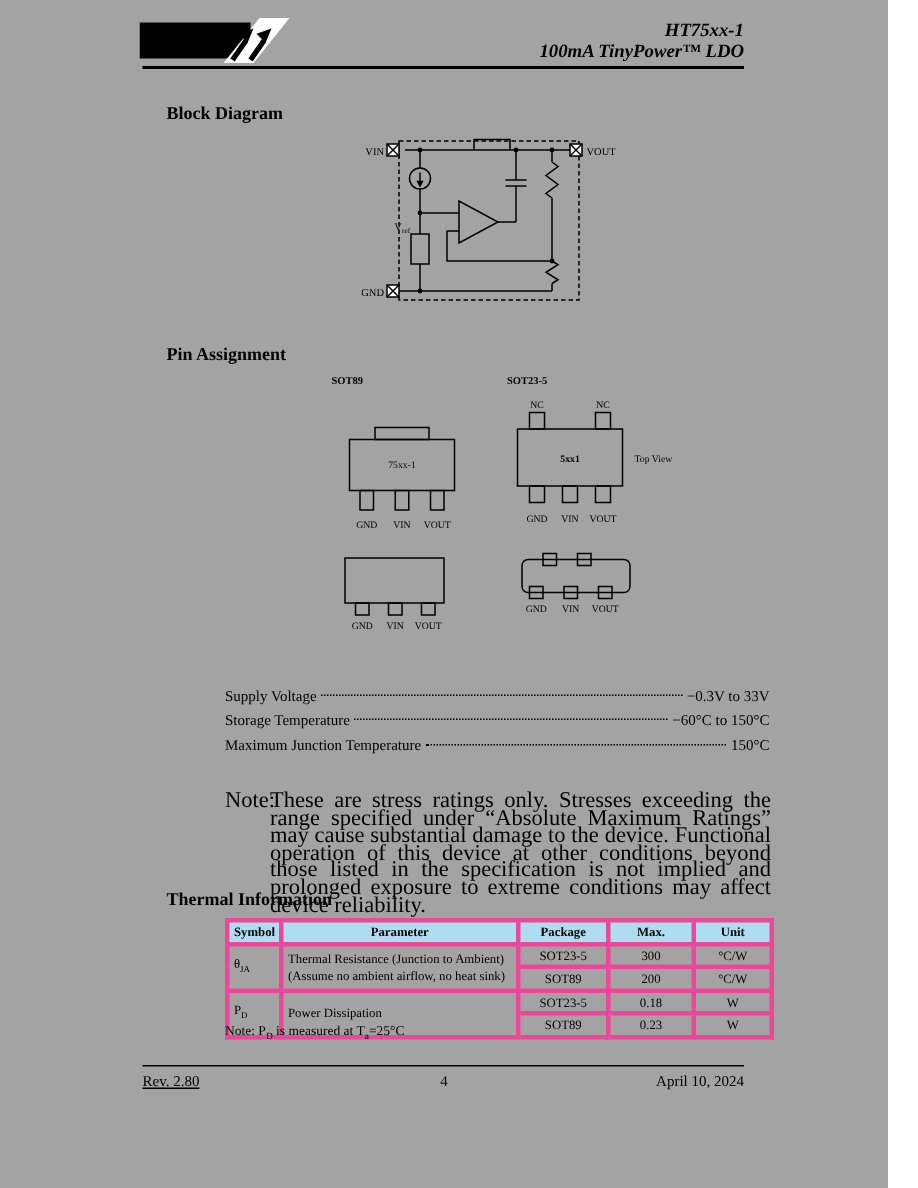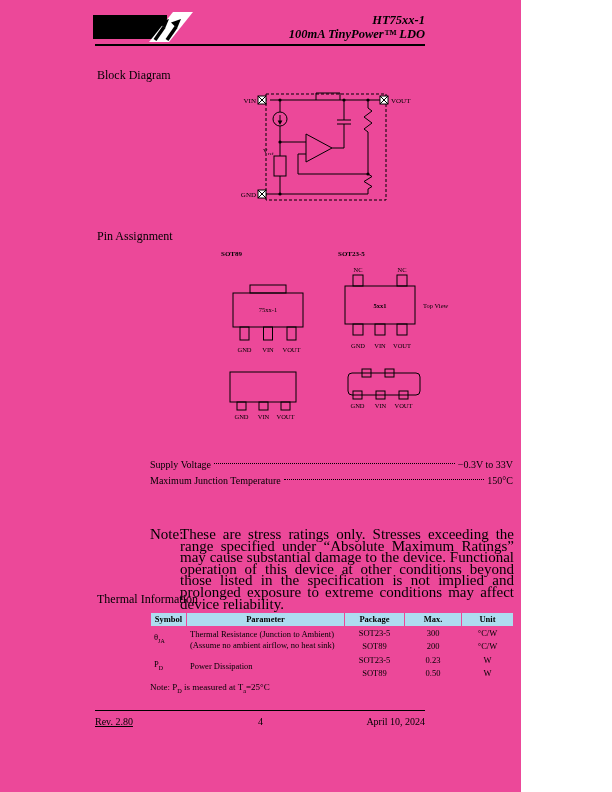--- a/index.html
+++ b/index.html
@@ -1,38 +1,38 @@
 <!DOCTYPE html>
 <html><head>
 <meta charset="utf-8">
 <style>
   * { box-sizing: border-box; margin: 0; padding: 0; }
   html, body { background: #ffffff; }
   .page {
-    position: relative; width: 521px; height: 792px; background: #ec4899;
+    position: relative; width: 592px; height: 792px; background: #a3a3a3;
     font-family: "Liberation Serif", serif; color: #000; overflow: hidden;
   }
   svg text { font-family: "Liberation Serif", serif; fill: #000; }
   .hdr-title { position: absolute; top: 13px; right: 96px; text-align: right;
     font-style: italic; font-weight: bold; font-size: 12.5px; line-height: 14px; }
   .rule-top { position: absolute; left: 95px; right: 96px; top: 44px; border-top: 2px solid #000; }
   .rule-bottom { position: absolute; left: 95px; right: 96px; top: 710px; border-top: 1px solid #000; }
-  .section-heading { position: absolute; left: 97px; font-size: 12px; font-weight: normal; }
+  .section-heading { position: absolute; left: 111px; font-size: 12px; font-weight: bold; }
   .footer-text { position: absolute; top: 716px; font-size: 10px; }
   .diagram { position: absolute; }
   .ratings { position: absolute; left: 150px; top: 456px; width: 363px; font-size: 10px; }
   .rating-row { display: flex; align-items: center; height: 16.5px; }
   .leader { flex: 1; border-bottom: 1.2px dotted #000; margin: 0 3px 2px 3px; }
   .abs-note { position: absolute; left: 150px; top: 529px; width: 364px;
     font-size: 15px; line-height: 11.6px; display: flex; }
   .note-label { flex: none; width: 30px; }
   .note-body { flex: 1; text-align: justify; }
   .thermal-table { position: absolute; left: 150px; top: 612px; width: 363px;
     border-collapse: collapse; table-layout: fixed; font-size: 8.5px; }
-  .thermal-table th, .thermal-table td { border: 1px solid #ec4899; padding: 1px 3px; line-height: 10.5px; }
+  .thermal-table th, .thermal-table td { border: 3px solid #ec4899; padding: 1px 3px; line-height: 10.5px; }
   .thermal-table th { background: #aedcf0; text-align: center; font-weight: bold; height: 13px; }
   .tc { text-align: center; }
   .table-note { position: absolute; left: 150px; top: 682px; font-size: 9px; }
   sub { font-size: 70%; }
 </style>
 </head>
 <body>
 
 <div class="page">
 
@@ -194,20 +194,25 @@
   </svg>
 
 
   <div class="ratings">
     <div class="rating-row">
       <span>Supply Voltage</span>
       <span class="leader"></span>
       <span>−0.3V to 33V</span>
     </div>
     <div class="rating-row">
+      <span>Storage Temperature</span>
+      <span class="leader"></span>
+      <span>−60°C to 150°C</span>
+    </div>
+    <div class="rating-row">
       <span>Maximum Junction Temperature</span>
       <span class="leader"></span>
       <span>150°C</span>
     </div>
   </div>
 
   <div class="abs-note">
     <span class="note-label">Note:</span>
     <span class="note-body">These are stress ratings only. Stresses exceeding the range specified under “Absolute Maximum Ratings” may cause substantial damage to the device. Functional operation of this device at other conditions beyond those listed in the specification is not implied and prolonged exposure to extreme conditions may affect device reliability.</span>
   </div>
@@ -244,26 +249,26 @@
       </tr>
       <tr>
         <td class="tc">SOT89</td>
         <td class="tc">200</td>
         <td class="tc">°C/W</td>
       </tr>
       <tr>
         <td rowspan="2"><span>P</span><sub>D</sub></td>
         <td rowspan="2">Power Dissipation</td>
         <td class="tc">SOT23-5</td>
+        <td class="tc">0.18</td>
+        <td class="tc">W</td>
+      </tr>
+      <tr>
+        <td class="tc">SOT89</td>
         <td class="tc">0.23</td>
-        <td class="tc">W</td>
-      </tr>
-      <tr>
-        <td class="tc">SOT89</td>
-        <td class="tc">0.50</td>
         <td class="tc">W</td>
       </tr>
     </tbody>
   </table>
 
   <div class="table-note">
     <span>Note: P</span><sub>D</sub><span> is measured at T</span><sub>a</sub><span>=25°C</span>
   </div>
 
   <div class="rule-bottom"></div>

